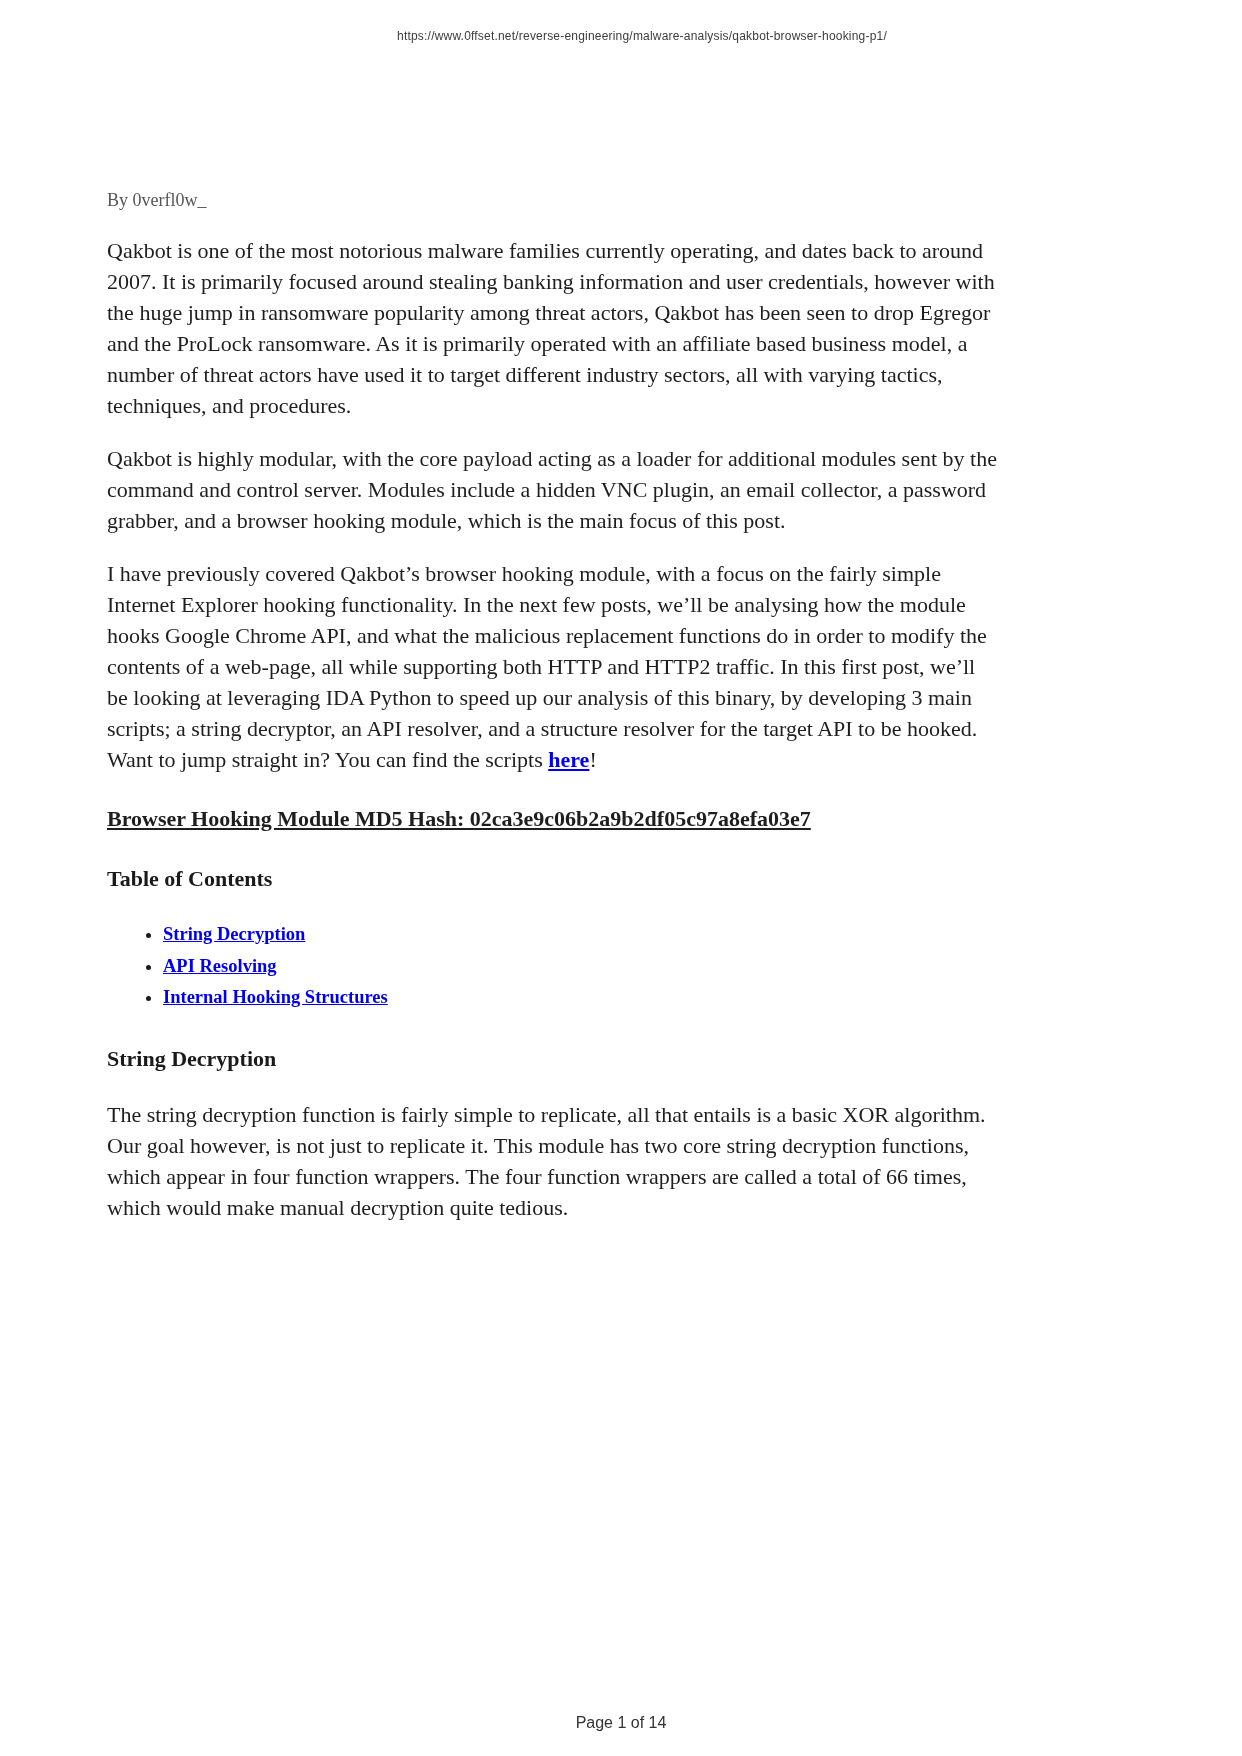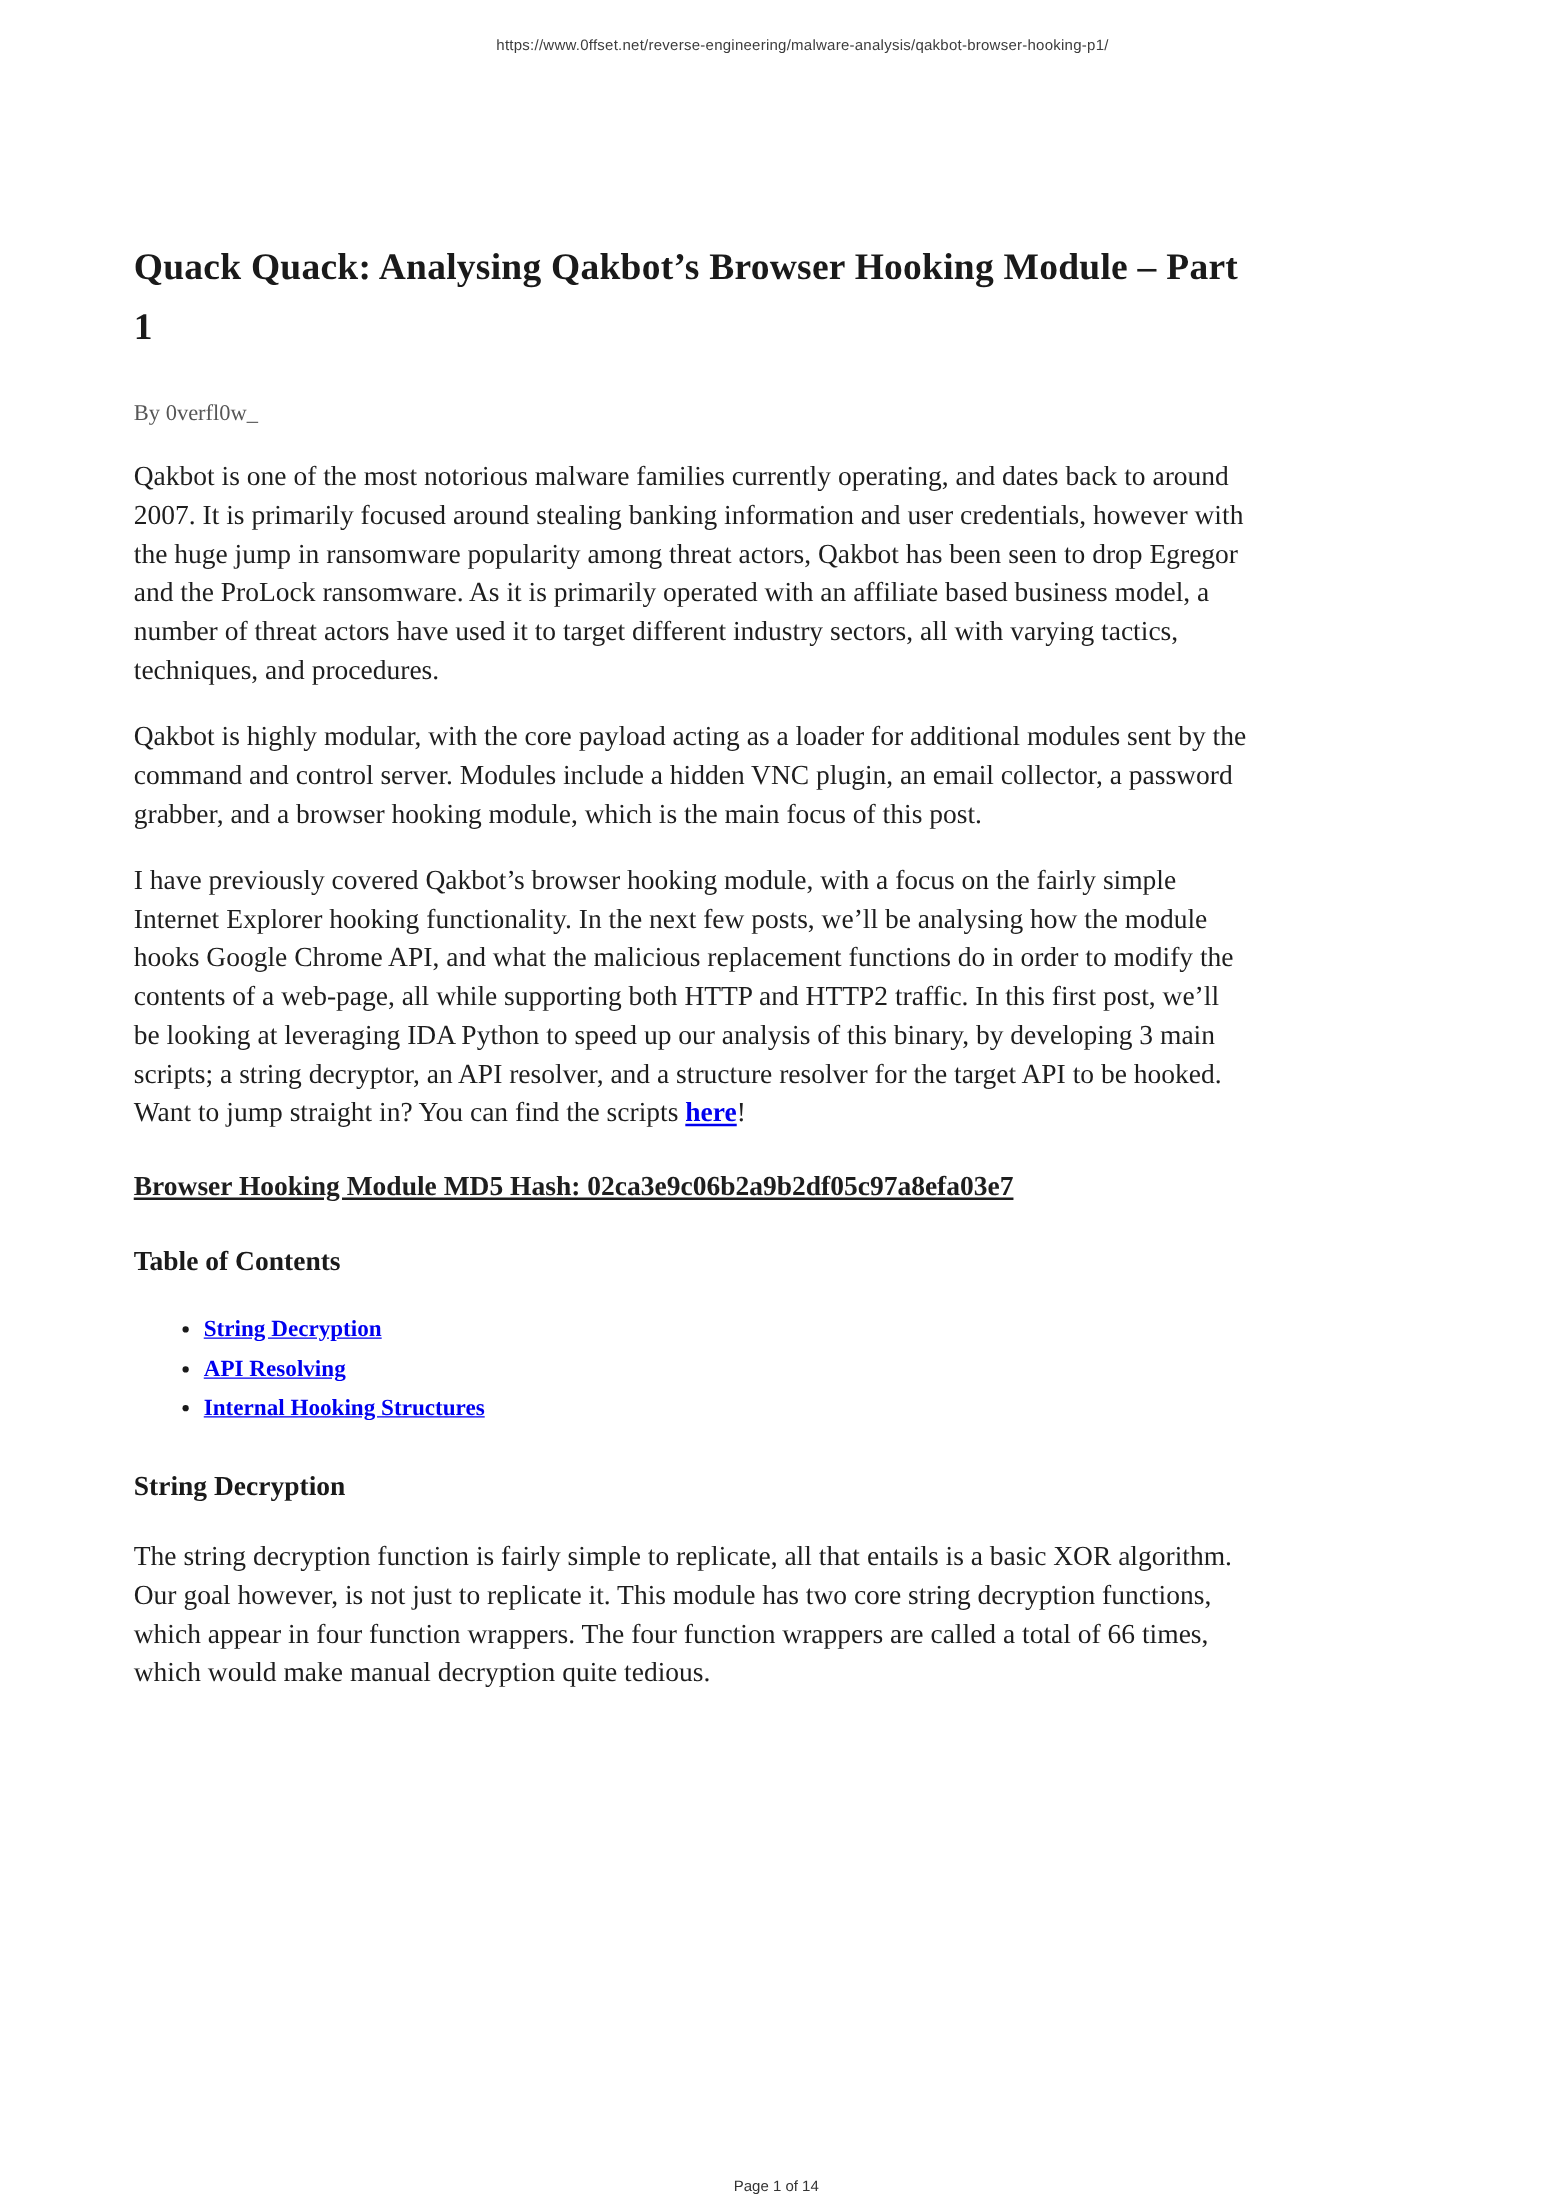--- a/index.html
+++ b/index.html
@@ -84,39 +84,38 @@
   }
   .toc a,
   .inline-link {
     color: var(--link-color);
     font-weight: 700;
     text-decoration: underline;
     cursor: pointer;
   }
   .footer {
     position: absolute;
-    bottom: 0;
+    bottom: 24px;
     left: 0;
     width: 100%;
     text-align: center;
     font-family: "Liberation Sans", sans-serif;
-    font-size: 12px;
+    font-size: 16px;
     color: #333333;
   }
 </style>
 </head>
 <body>
 
 <div class="page">
 
   <div class="url-header">https://www.0ffset.net/reverse-engineering/malware-analysis/qakbot-browser-hooking-p1/</div>
 
   <div class="content">
 
-    <h1 class="title">Quack Quack: Analysing Qakbot’s Browser Hooking Module – Part 1</h1>
 
     <div class="byline">By 0verfl0w_</div>
 
 
     <p>Qakbot is one of the most notorious malware families currently operating, and dates back to around 2007. It is primarily focused around stealing banking information and user credentials, however with the huge jump in ransomware popularity among threat actors, Qakbot has been seen to drop Egregor and the ProLock ransomware. As it is primarily operated with an affiliate based business model, a number of threat actors have used it to target different industry sectors, all with varying tactics, techniques, and procedures.</p>
 
     <p>Qakbot is highly modular, with the core payload acting as a loader for additional modules sent by the command and control server. Modules include a hidden VNC plugin, an email collector, a password grabber, and a browser hooking module, which is the main focus of this post.</p>
 
     <p><span>I have previously covered Qakbot’s browser hooking module, with a focus on the fairly simple Internet Explorer hooking functionality. In the next few posts, we’ll be analysing how the module hooks Google Chrome API, and what the malicious replacement functions do in order to modify the contents of a web-page, all while supporting both HTTP and HTTP2 traffic. In this first post, we’ll be looking at leveraging IDA Python to speed up our analysis of this binary, by developing 3 main scripts; a string decryptor, an API resolver, and a structure resolver for the target API to be hooked. Want to jump straight in? You can find the scripts </span><a href="#" class="inline-link">here</a><span>!</span></p>
 

